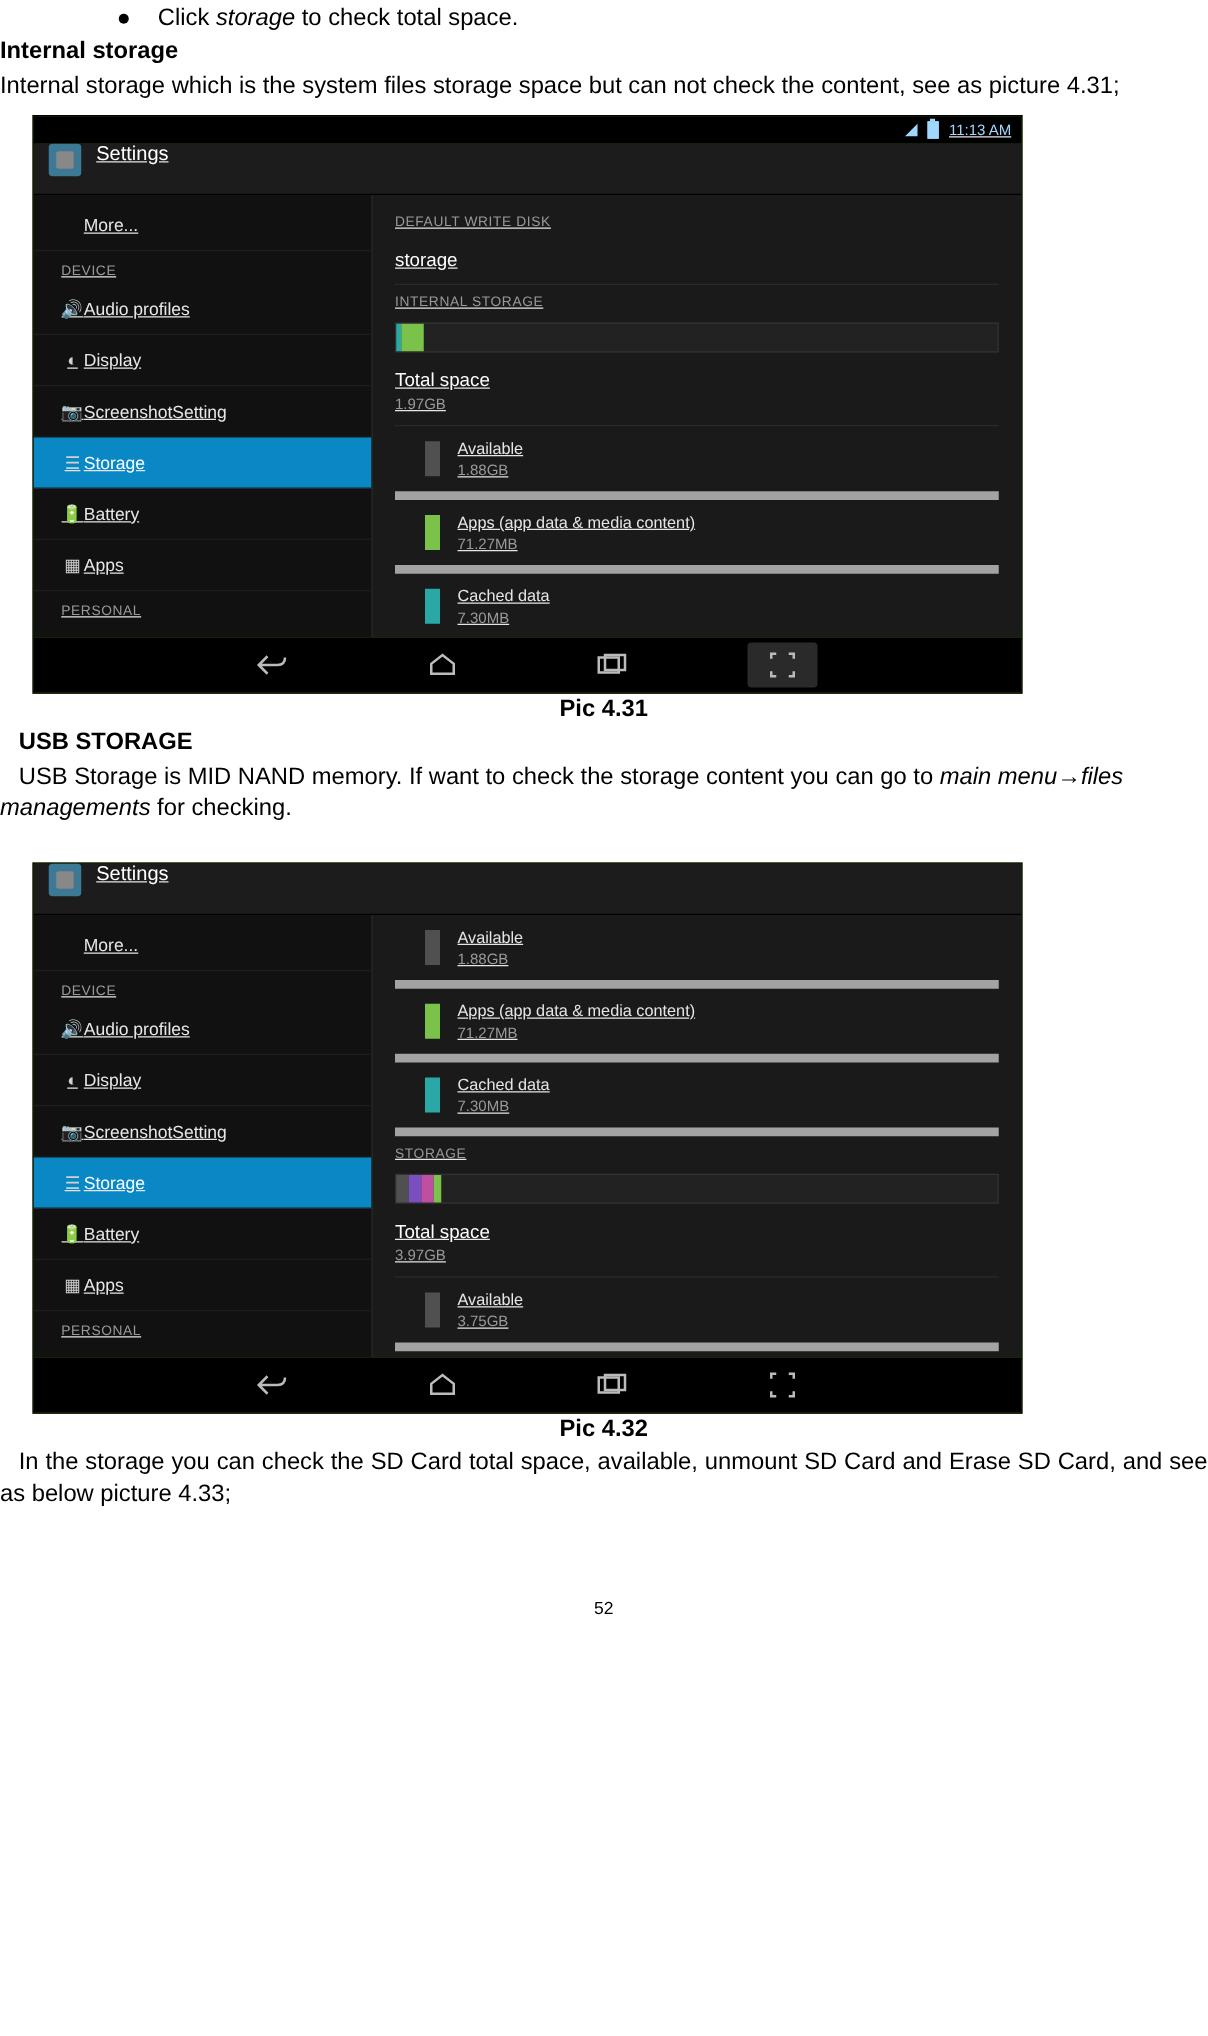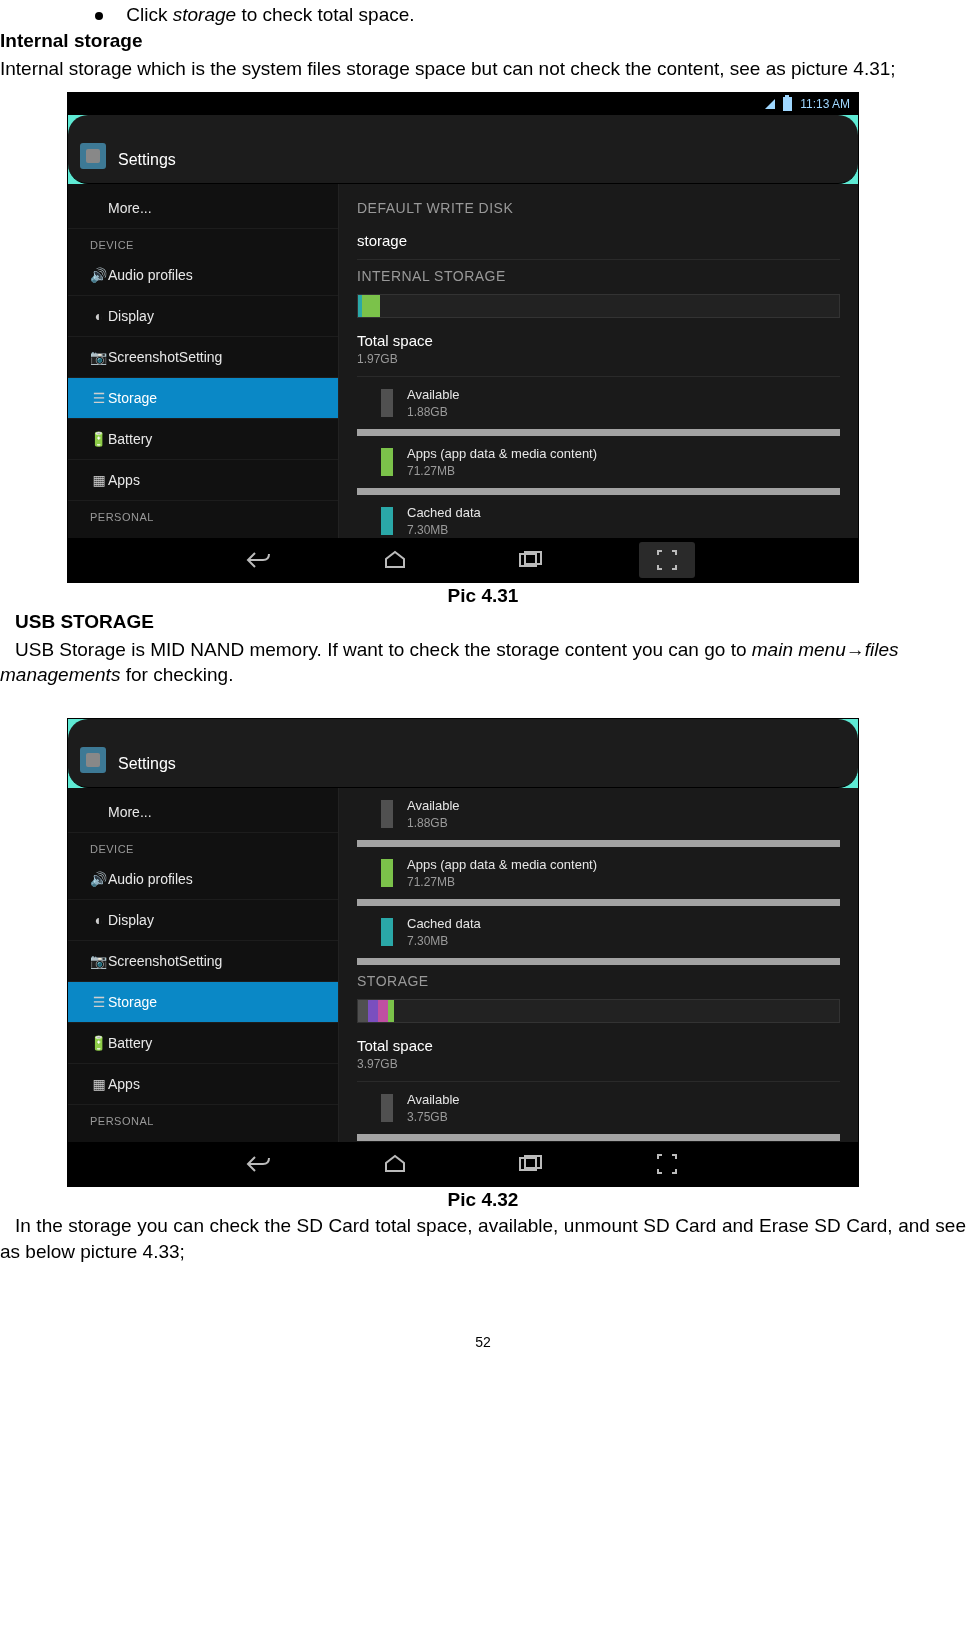--- a/index.html
+++ b/index.html
@@ -25,27 +25,28 @@
     margin-right: 18px;
   }
   .italic { font-style: italic; }
   .h-bold { font-weight: 700; margin: 4px 0 4px 0; }
   .para { margin: 2px 0 4px 0; line-height: 1.35; }
   .indent { margin-left: 15px; }
   .center { text-align: center; font-weight: 700; margin: 2px 0; }
 
   
   .shot {
-    margin: 10px 0 2px 67px;
+    margin: 10px 0 2px 26px;
     width: 790px;
     border: 1px solid #000;
-    background: #5eead4;
+    background: #4d7c0f;
     color: #e6e6e6;
     font-size: 13px;
     font-family: Arial, sans-serif;
+    text-decoration: underline;
   }
   .statusbar {
     height: 22px;
     background: #000;
     display: flex;
     justify-content: flex-end;
     align-items: center;
     padding: 0 8px;
     font-size: 12px;
     gap: 8px;
@@ -66,25 +67,24 @@
     position:absolute;
     top:-3px; left:1px;
     width:4px;height:2px;background:#9fd7ff;
   }
   .clock { color:#9fd7ff; }
 
   .titlebar {
     height: 40px;
     background: #1c1c1c;
     display: flex;
-    align-items: flex-end;
-    padding: 14px 12px;
+    align-items: flex-start;
+    padding: 0 12px;
     gap: 12px;
     border-bottom: 1px solid #000;
-    border-radius: 20px;
   }
   .settings-icon {
     width: 26px; height: 26px;
     background: #3d7995;
     border-radius: 3px;
     position: relative;
   }
   .settings-icon::after{
     content:''; position:absolute; inset:6px;
     background:#888; border-radius:2px;
@@ -128,21 +128,21 @@
     font-size: 14px;
   }
 
   .content {
     flex: 1;
     background: #1a1a1a;
     padding: 8px 18px 0 18px;
     overflow: hidden;
   }
   .sec-header {
-    color:#999; font-size:14px; padding: 8px 0 6px 0;
+    color:#999; font-size:11px; padding: 8px 0 6px 0;
     letter-spacing:0.5px;
   }
   .row {
     padding: 10px 0;
     border-bottom: 1px solid #2a2a2a;
   }
   .row .main { color:#fff; font-size:15px; }
   .barwrap {
     height: 22px;
     background: #222;

